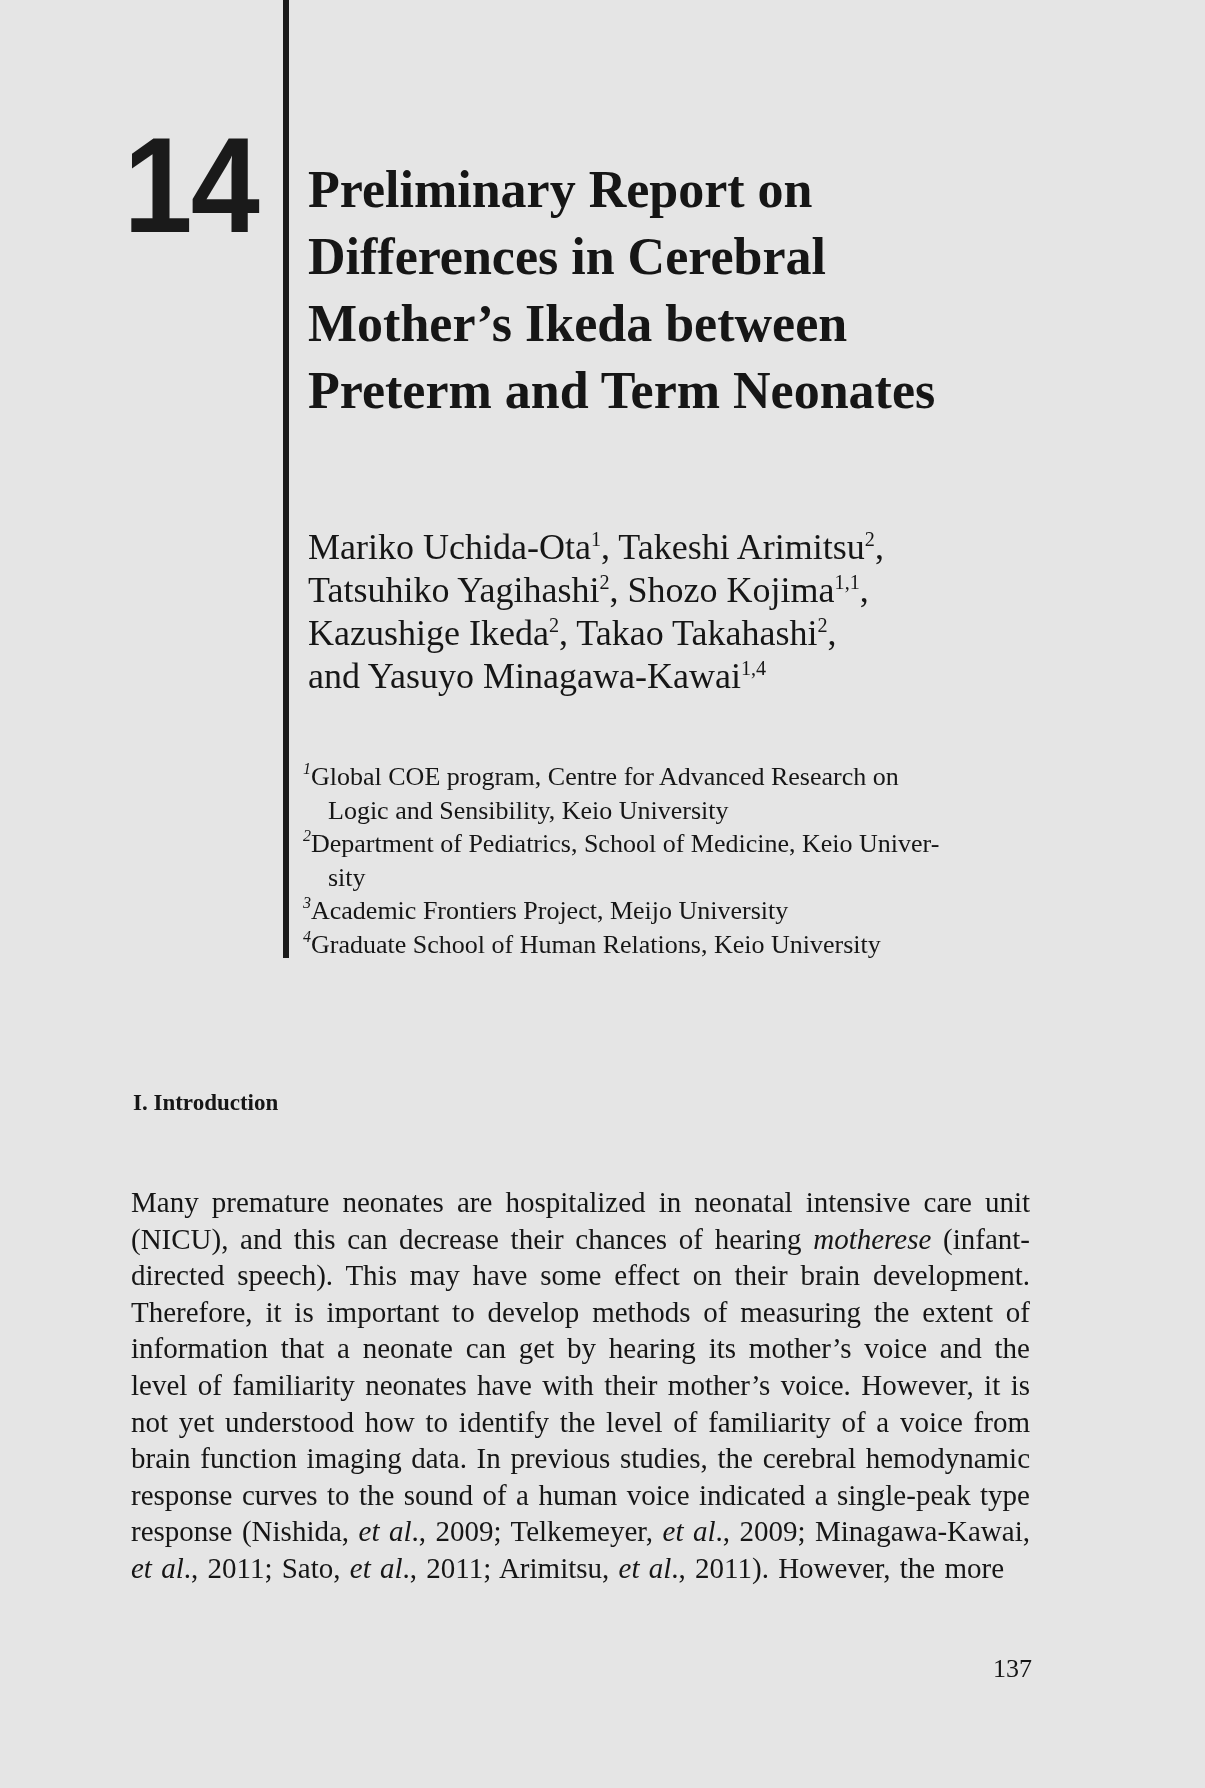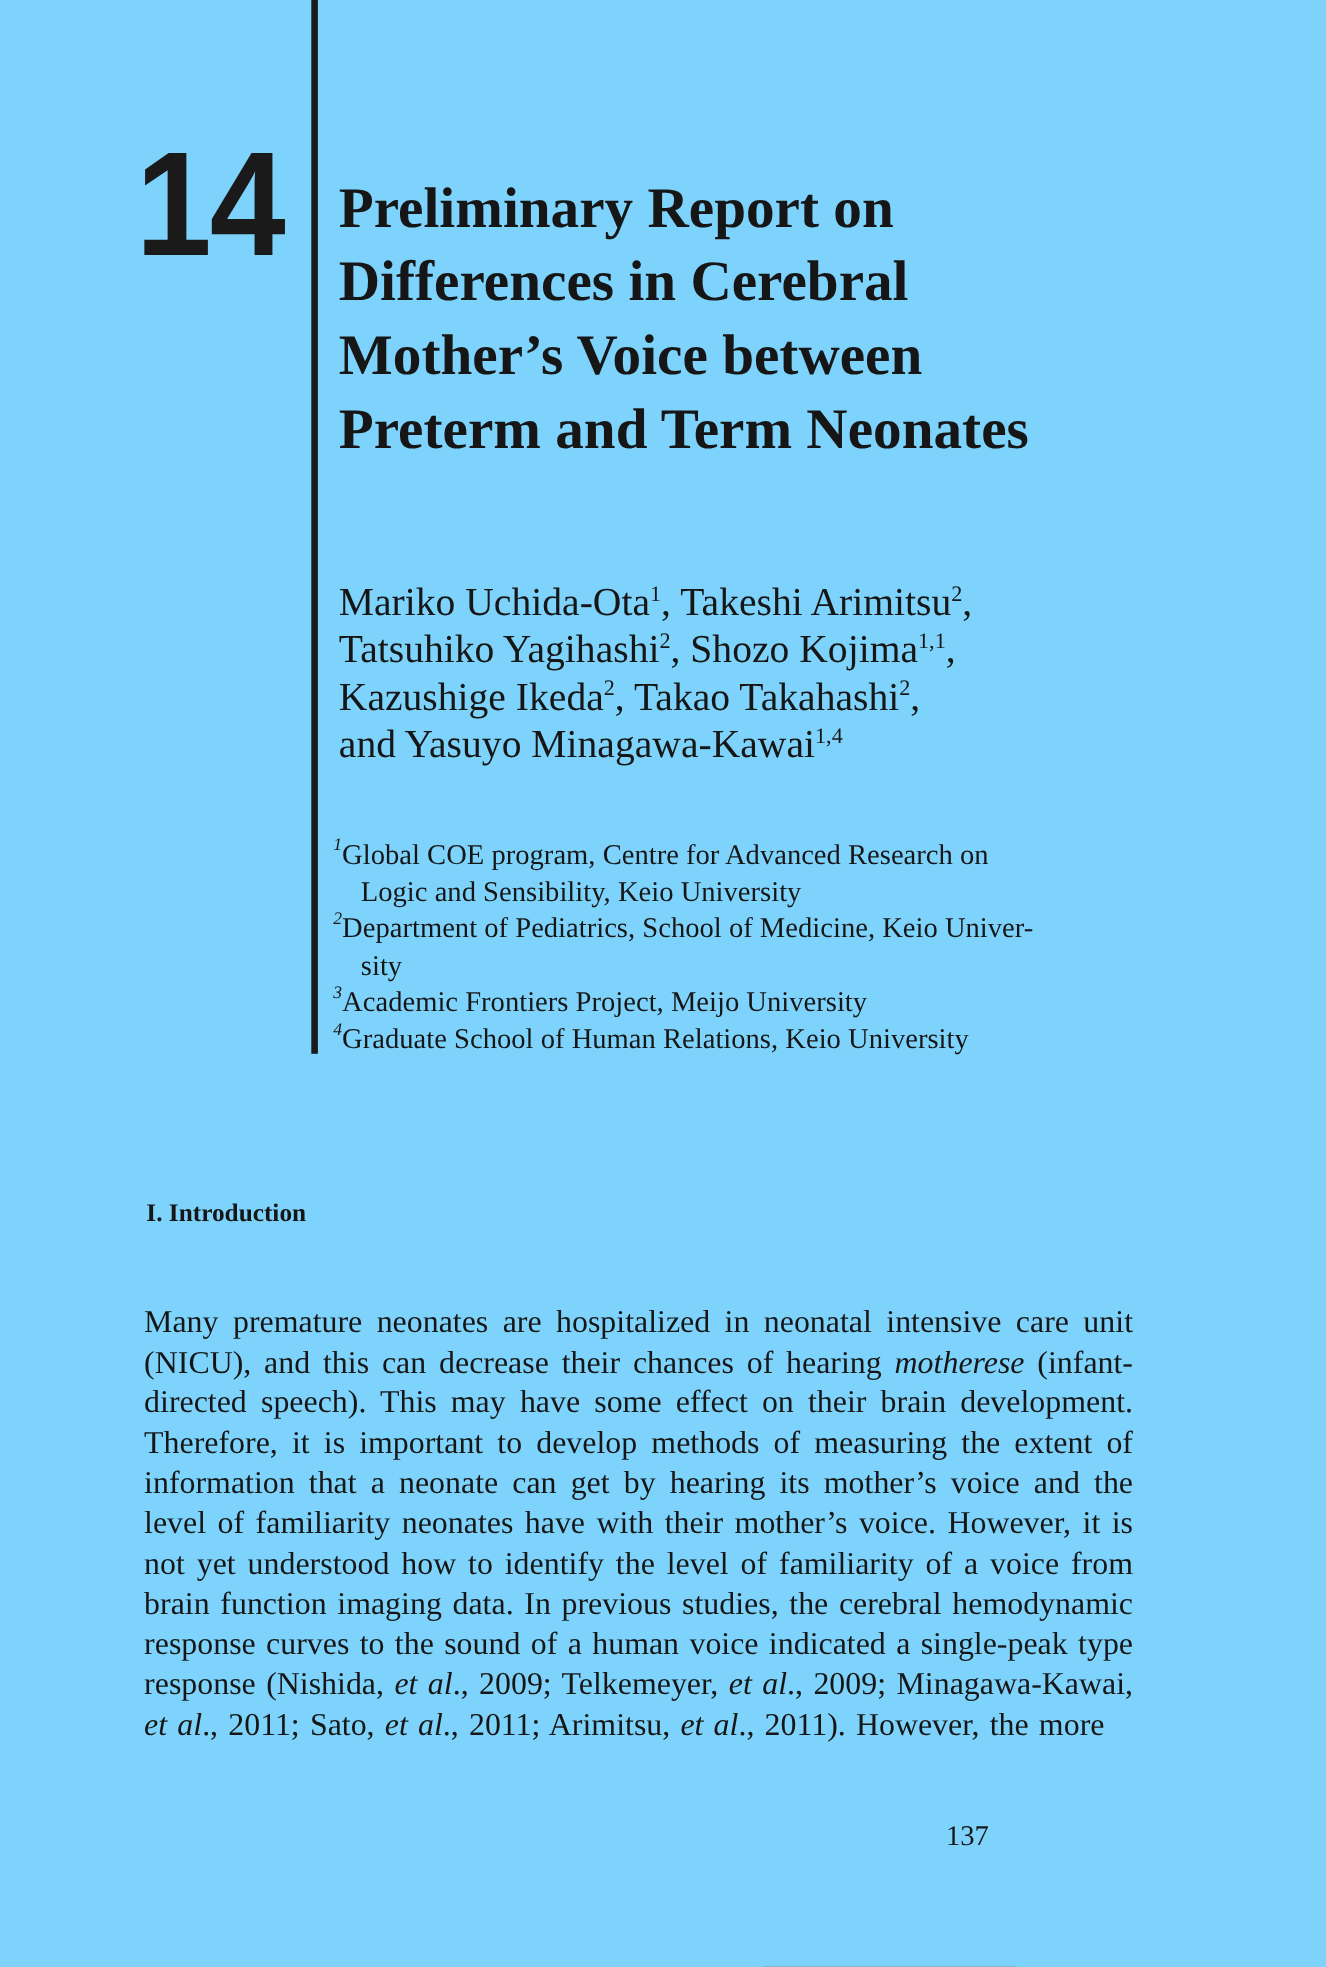--- a/index.html
+++ b/index.html
@@ -1,20 +1,20 @@
 <!DOCTYPE html>
 <html><head>
 <meta charset="utf-8">
 <style>
   html, body { margin: 0; padding: 0; background: #888; }
   .page {
     position: relative;
     width: 1205px;
     height: 1788px;
-    background: #7dd3fc;
+    background: #e5e5e5;
     margin: 0 auto;
     overflow: hidden;
     color: #161616;
     font-family: "Liberation Serif", serif;
   }
 
   .chapter-rule {
     position: absolute;
     left: 283px;
     top: 0;
@@ -105,37 +105,38 @@
     text-align: justify;
     word-spacing: 2px;
   }
   .intro-paragraph .it { font-style: italic; }
 
   .page-number {
     position: absolute;
     left: 860px;
     top: 1653px;
     width: 172px;
+    text-align: right;
     font-size: 26px;
     line-height: 1.2;
   }
 </style>
 </head>
 <body>
 
 <div class="page">
 
   <div class="chapter-rule"></div>
 
   <div class="chapter-number">14</div>
 
   <h1 class="chapter-title">
       <span class="bound-line">Preliminary Report on</span>
       <span class="bound-line">Differences in Cerebral</span>
-      <span class="bound-line">Mother’s Voice between</span>
+      <span class="bound-line">Mother’s Ikeda between</span>
       <span class="bound-line">Preterm and Term Neonates</span>
     </h1>
 
   <div class="authors">
     <span class="author-line"><span>Mariko Uchida-Ota</span><sup>1</sup><span>, Takeshi Arimitsu</span><sup>2</sup><span>,</span></span>
     <span class="author-line"><span>Tatsuhiko Yagihashi</span><sup>2</sup><span>, Shozo Kojima</span><sup>1,1</sup><span>,</span></span>
     <span class="author-line"><span>Kazushige Ikeda</span><sup>2</sup><span>, Takao Takahashi</span><sup>2</sup><span>,</span></span>
     <span class="author-line"><span>and Yasuyo Minagawa-Kawai</span><sup>1,4</sup></span>
   </div>
 

